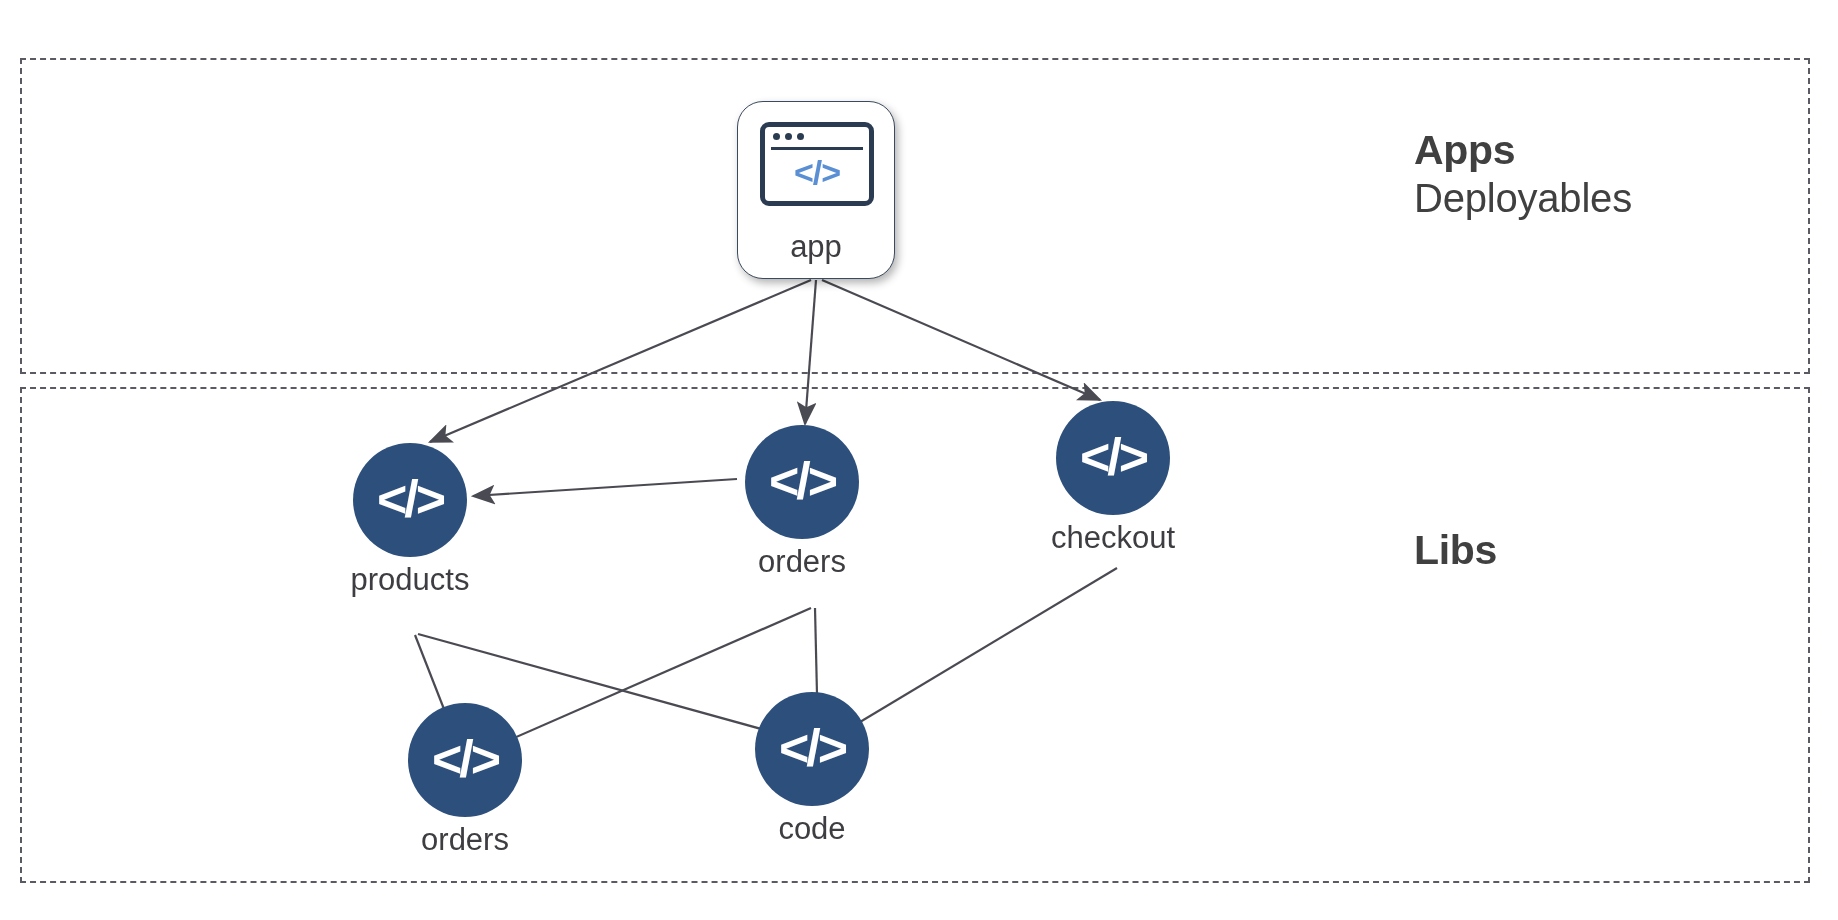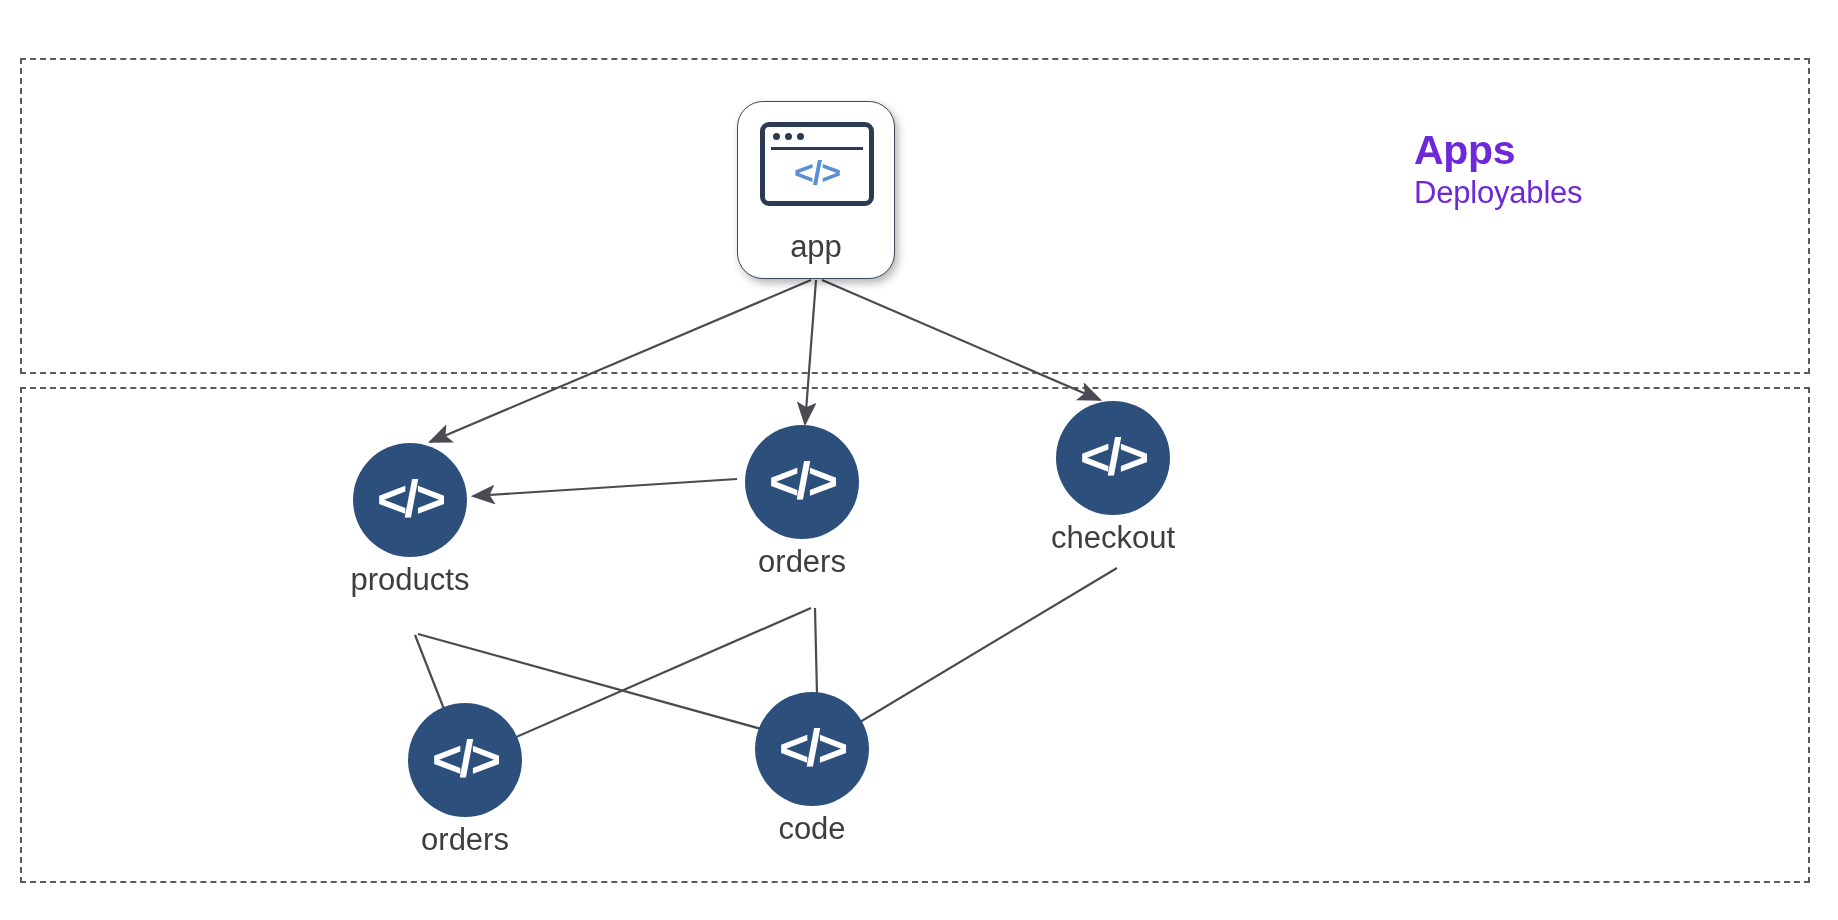--- a/index.html
+++ b/index.html
@@ -22,31 +22,31 @@
     border: 2px dashed #5a5a63;
     box-sizing: border-box;
     background: transparent;
   }
   #zone-apps { left: 20px; top: 58px;  width: 1790px; height: 316px; }
   #zone-libs { left: 20px; top: 387px; width: 1790px; height: 496px; }
 
   
   .zone-legend {
     position: absolute;
-    color: #6d28d9;
+    color: #404040;
     white-space: nowrap;
   }
   .zone-legend .zl-title {
     font-size: 41px;
     font-weight: bold;
     line-height: 1.12;
     letter-spacing: -0.3px;
   }
   .zone-legend .zl-sub {
-    font-size: 31px;
+    font-size: 40px;
     font-weight: normal;
     line-height: 1.2;
     letter-spacing: -0.2px;
   }
   #legend-apps { left: 1414px; top: 128px; }
   #legend-libs { left: 1414px; top: 528px; }
 
   
   #edges {
     position: absolute;
@@ -169,20 +169,21 @@
 <div id="canvas">
 
   <div class="zone" id="zone-apps"></div>
   <div class="zone" id="zone-libs"></div>
 
   <div class="zone-legend" id="legend-apps">
     <div class="zl-title">Apps</div>
     <div class="zl-sub">Deployables</div>
   </div>
   <div class="zone-legend" id="legend-libs">
+    <div class="zl-title">Libs</div>
   </div>
 
   <svg id="edges" viewBox="0 0 1838 920">
     <defs>
       <marker id="arrowhead" markerWidth="11" markerHeight="9" refX="10" refY="4.5" orient="auto" markerUnits="strokeWidth">
         <path d="M0,0 L11,4.5 L0,9 L2.4,4.5 z" fill="#4a4a52"></path>
       </marker>
     </defs>
     <g stroke="#4a4a52" stroke-width="2.2" fill="none" marker-end="url(#arrowhead)">
 

